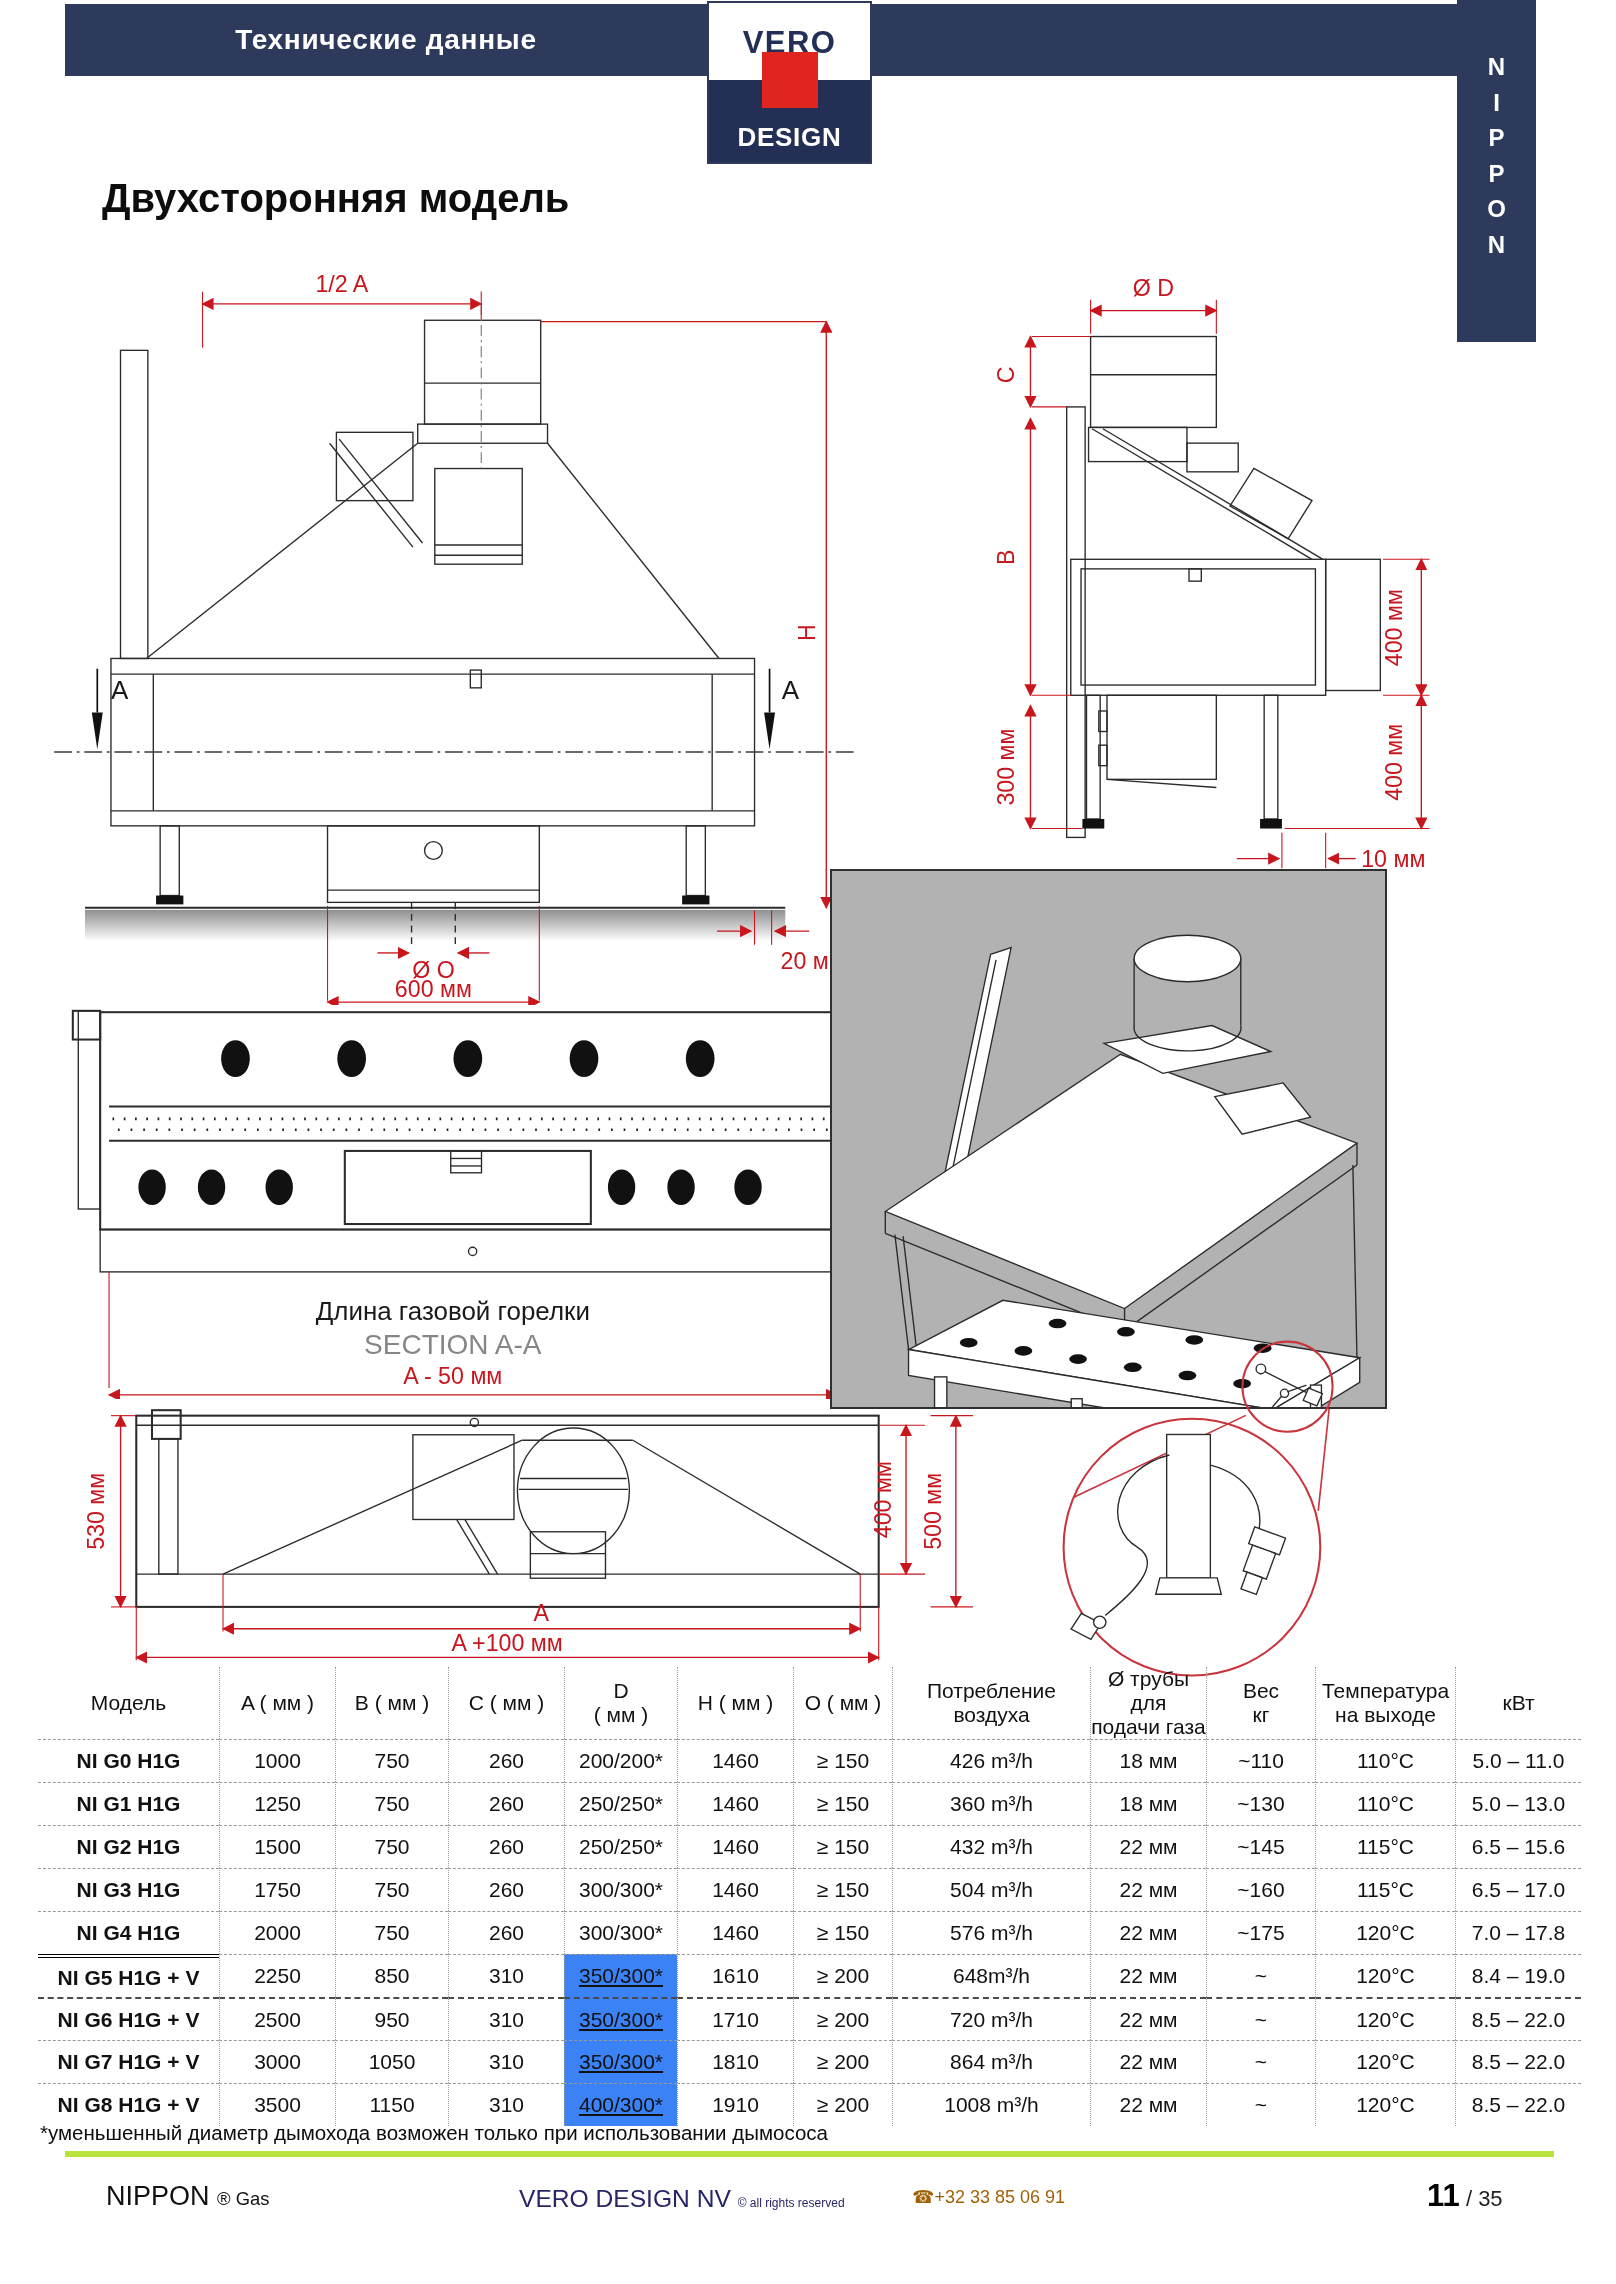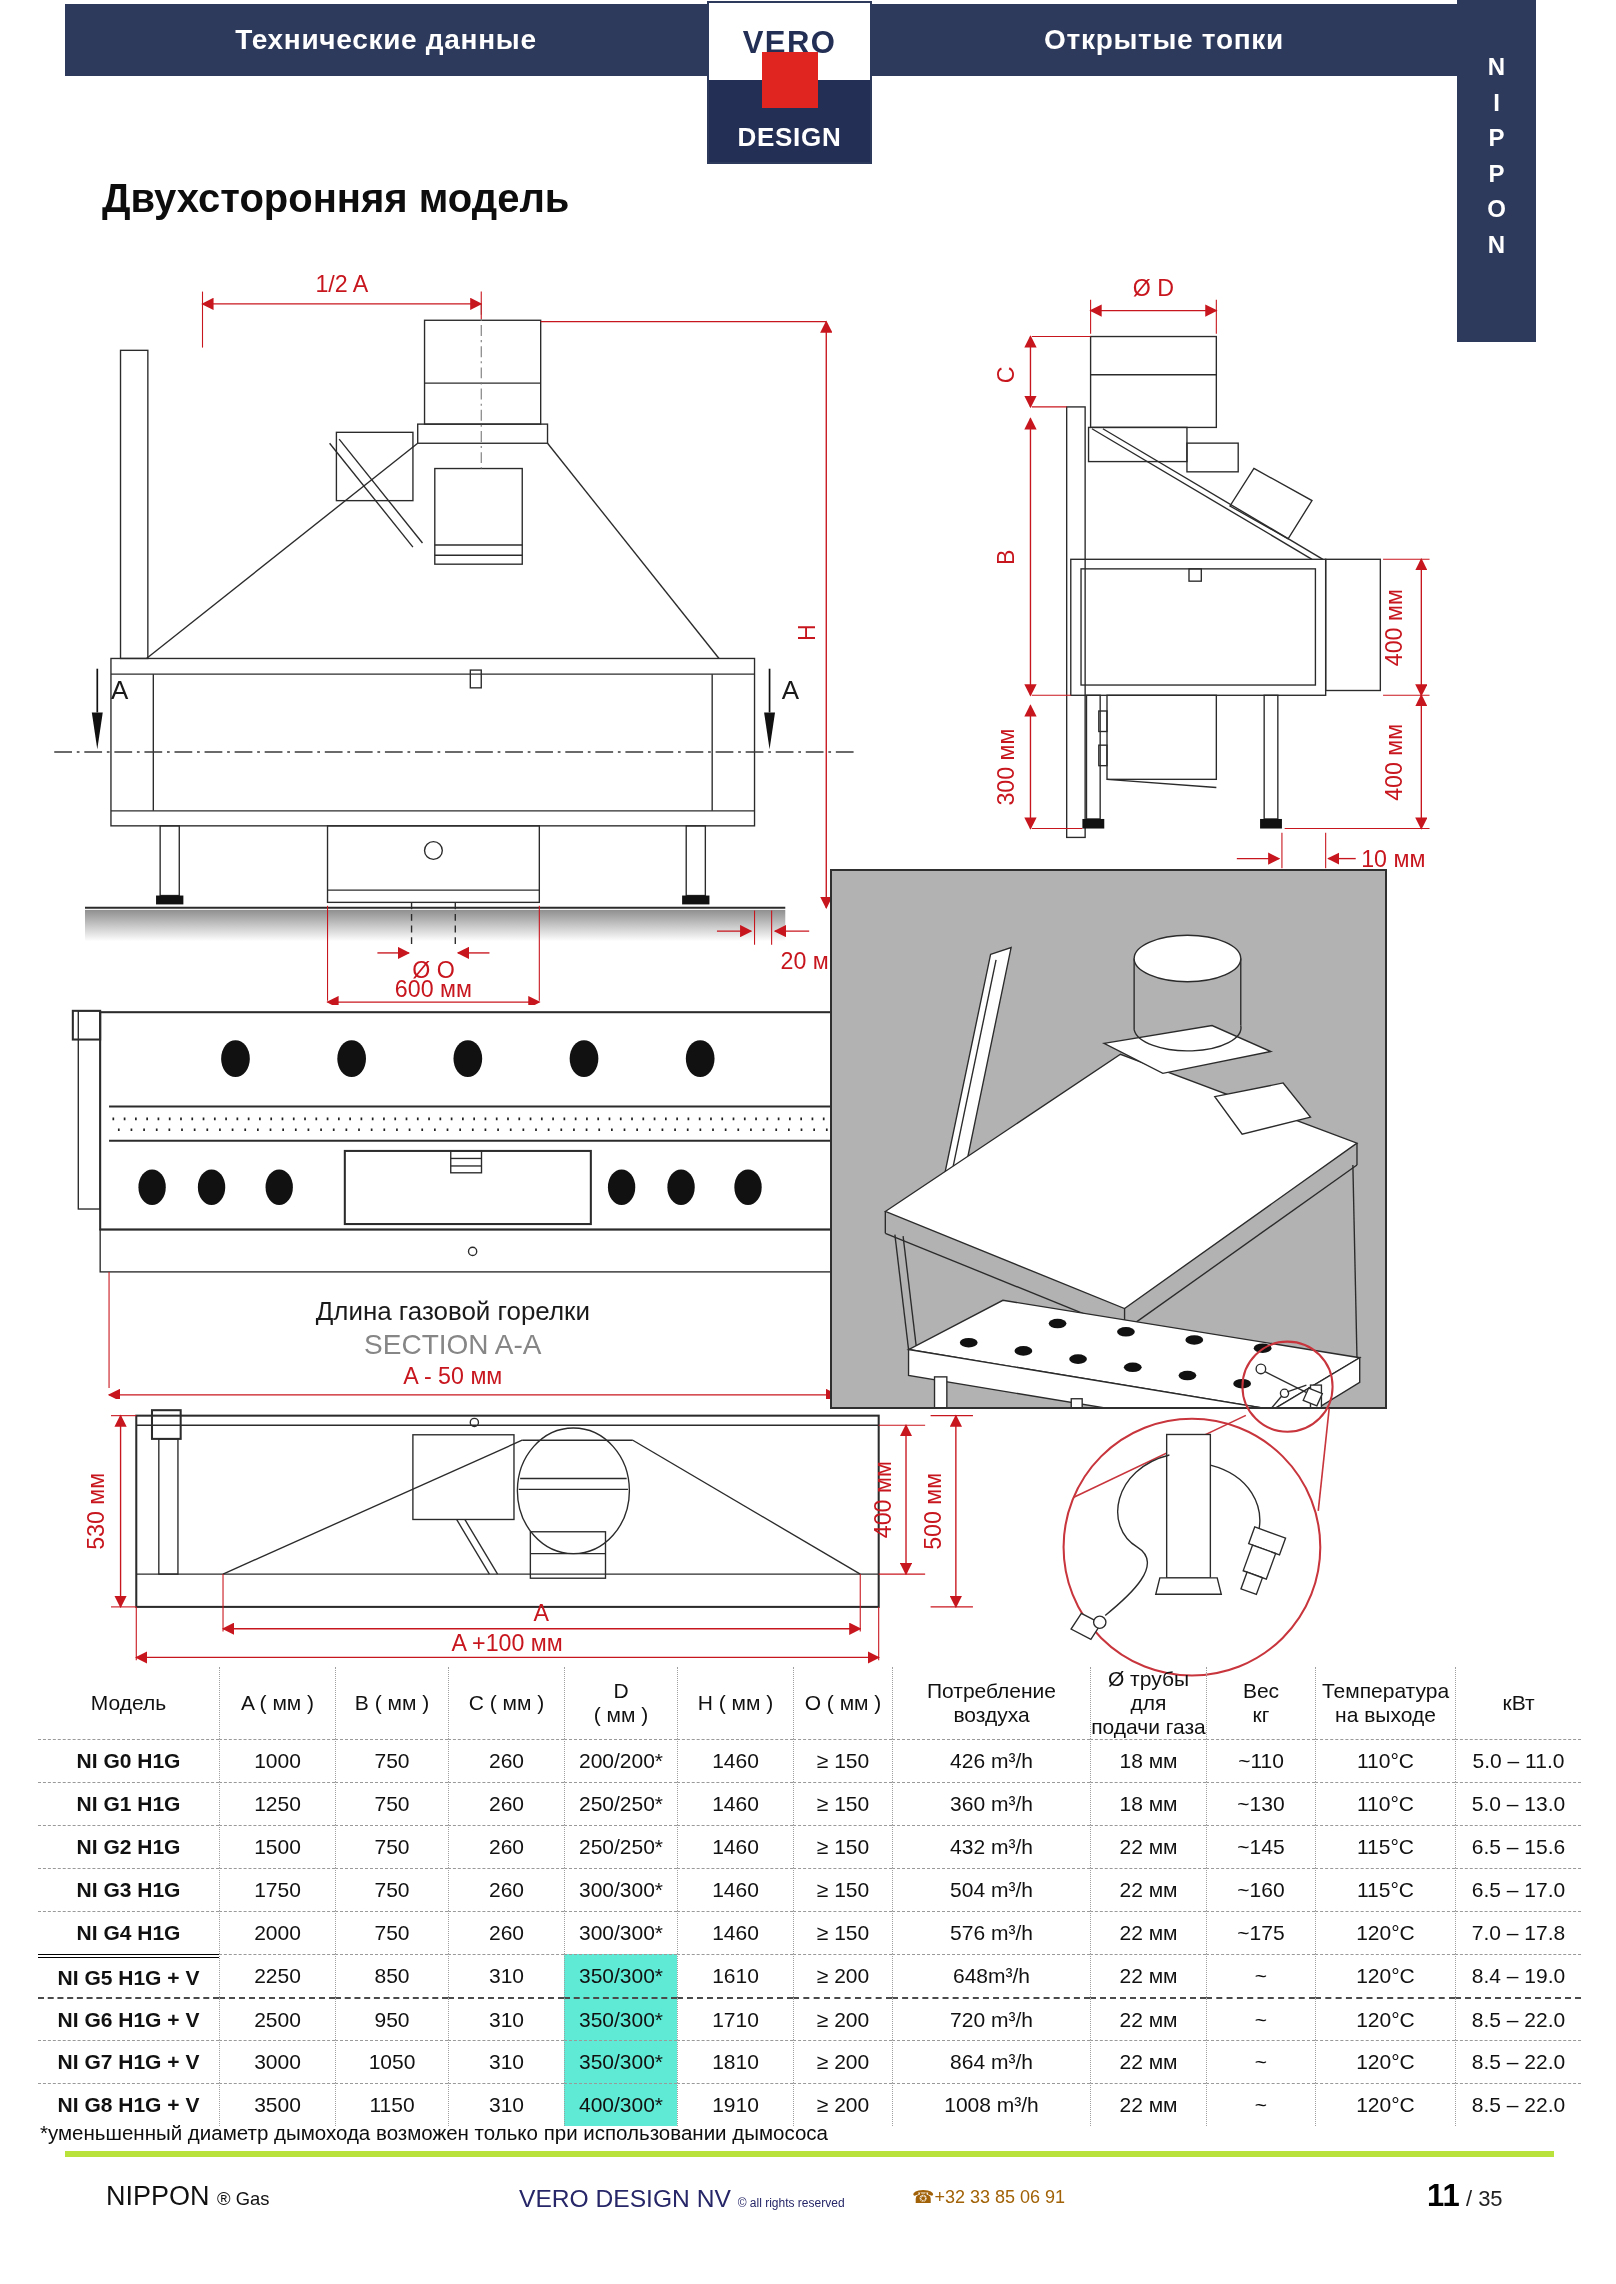--- a/index.html
+++ b/index.html
@@ -35,21 +35,21 @@
   .iso-box{position:absolute;left:830px;top:869px;width:557px;height:540px;background:#b2b2b2;border:2px solid #2f2f2f;box-sizing:border-box;}
   
   .spec-table{position:absolute;left:38px;top:1667px;display:grid;
      grid-template-columns:181px 116px 113px 116px 113px 116px 99px 198px 116px 109px 140px 126px;}
   .th{min-height:63px;display:flex;align-items:center;justify-content:center;text-align:center;
       font-size:21px;color:#111;white-space:pre-line;line-height:1.15;border-left:1.4px dotted #9f9f9f;box-sizing:border-box;}
   .td{height:43px;display:flex;align-items:center;justify-content:center;font-size:21px;color:#111;
       border-left:1.4px dotted #9f9f9f;border-top:1.4px dashed #9a9a9a;box-sizing:border-box;}
   .c0{border-left:none;}
   .model{font-weight:bold;}
-  .hl{background:#5eead4;}
+  .hl{background:#3b82f6;text-decoration:underline;}
   .dbl{border-top:4.8px double #000;}
   .heavy{border-top:2.7px dashed #4a4a4a;}
   
   .footnote{position:absolute;left:40px;top:2121px;font-size:20.5px;color:#0d0d0d;}
   .green-rule{position:absolute;left:65px;top:2151px;width:1489px;height:6.1px;background:#b9e23b;}
   .f-brand{position:absolute;left:106px;top:2181px;font-size:27px;color:#111;}
   .f-brand small{font-size:18.4px;}
   .f-company{position:absolute;left:519px;top:2185px;font-size:24.6px;color:#262668;}
   .f-company small{font-size:12px;}
   .f-phone{position:absolute;left:912px;top:2186px;font-size:18px;color:#a16207;}
@@ -57,23 +57,20 @@
   .f-page b{font-size:31px;color:#000;}
 </style>
 </head>
 <body>
 
 <div id="page">
 
   <div class="hdr-bar"></div>
   <div class="hdr-left">
     <span class="hdr-txt">Технические данные</span>
-  </div>
-  <div class="hdr-right">
-    <span class="hdr-txt">Открытые топки</span>
   </div>
   <div class="logo">
     <div class="logo-top">
       <span>VERO</span>
     </div>
     <div class="logo-bottom">
       <span>DESIGN</span>
     </div>
     <div class="logo-square"></div>
   </div>

